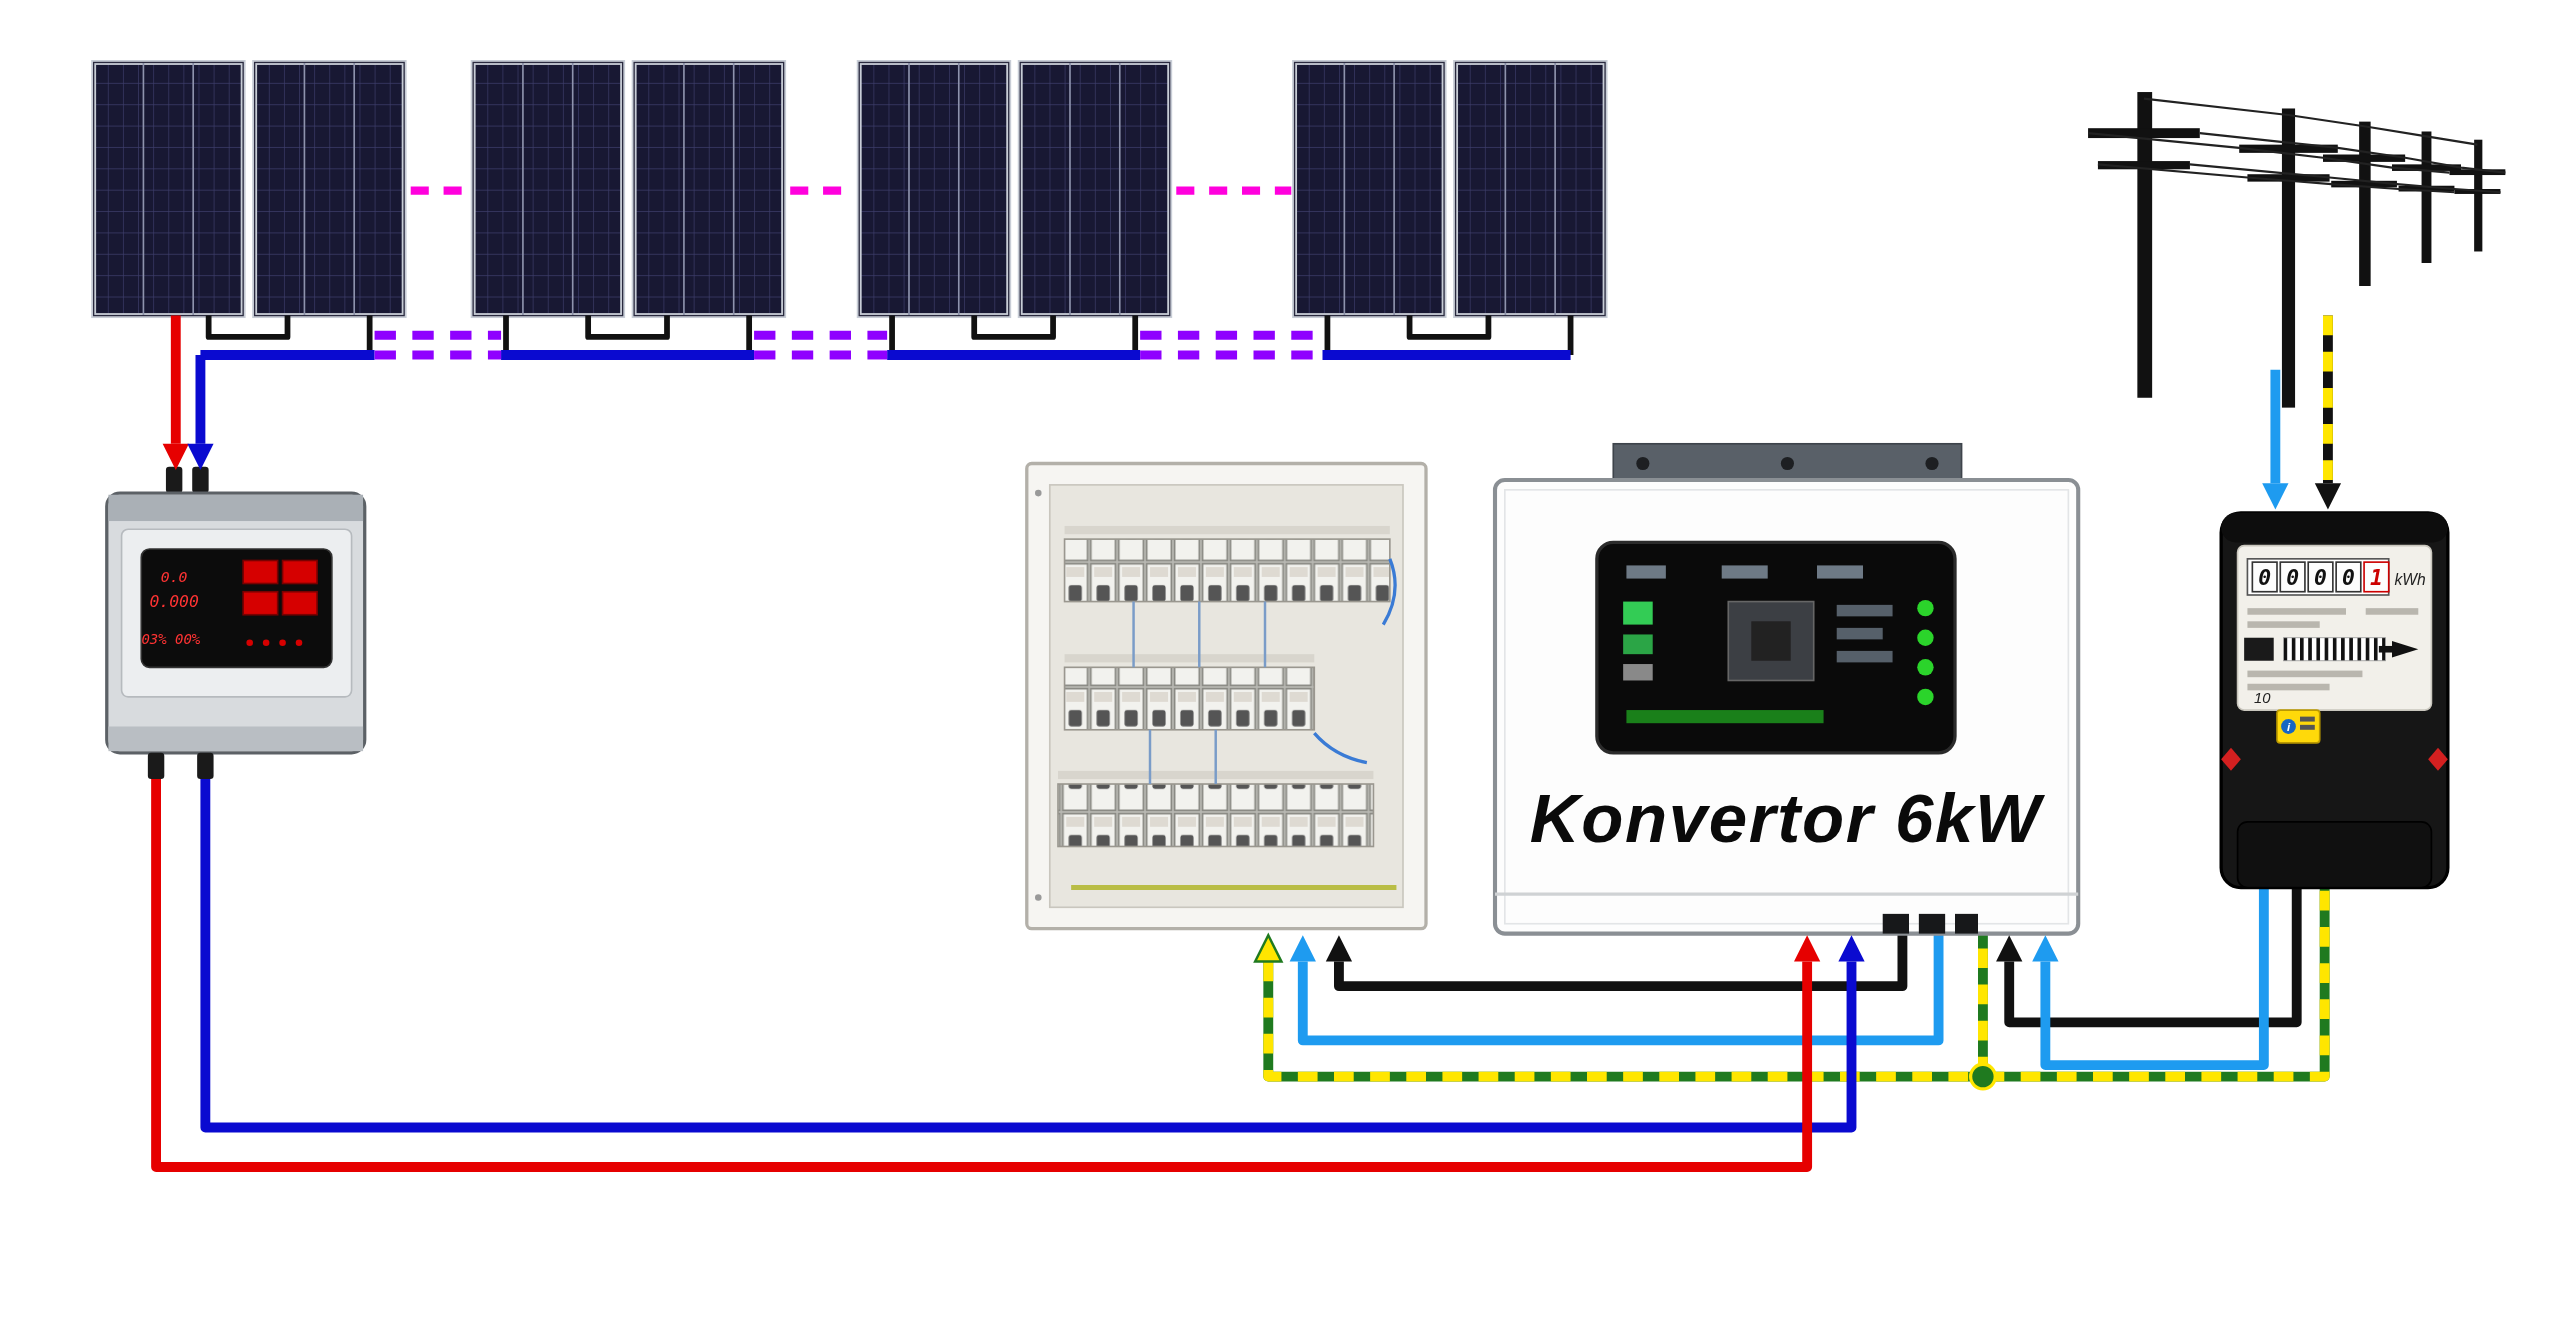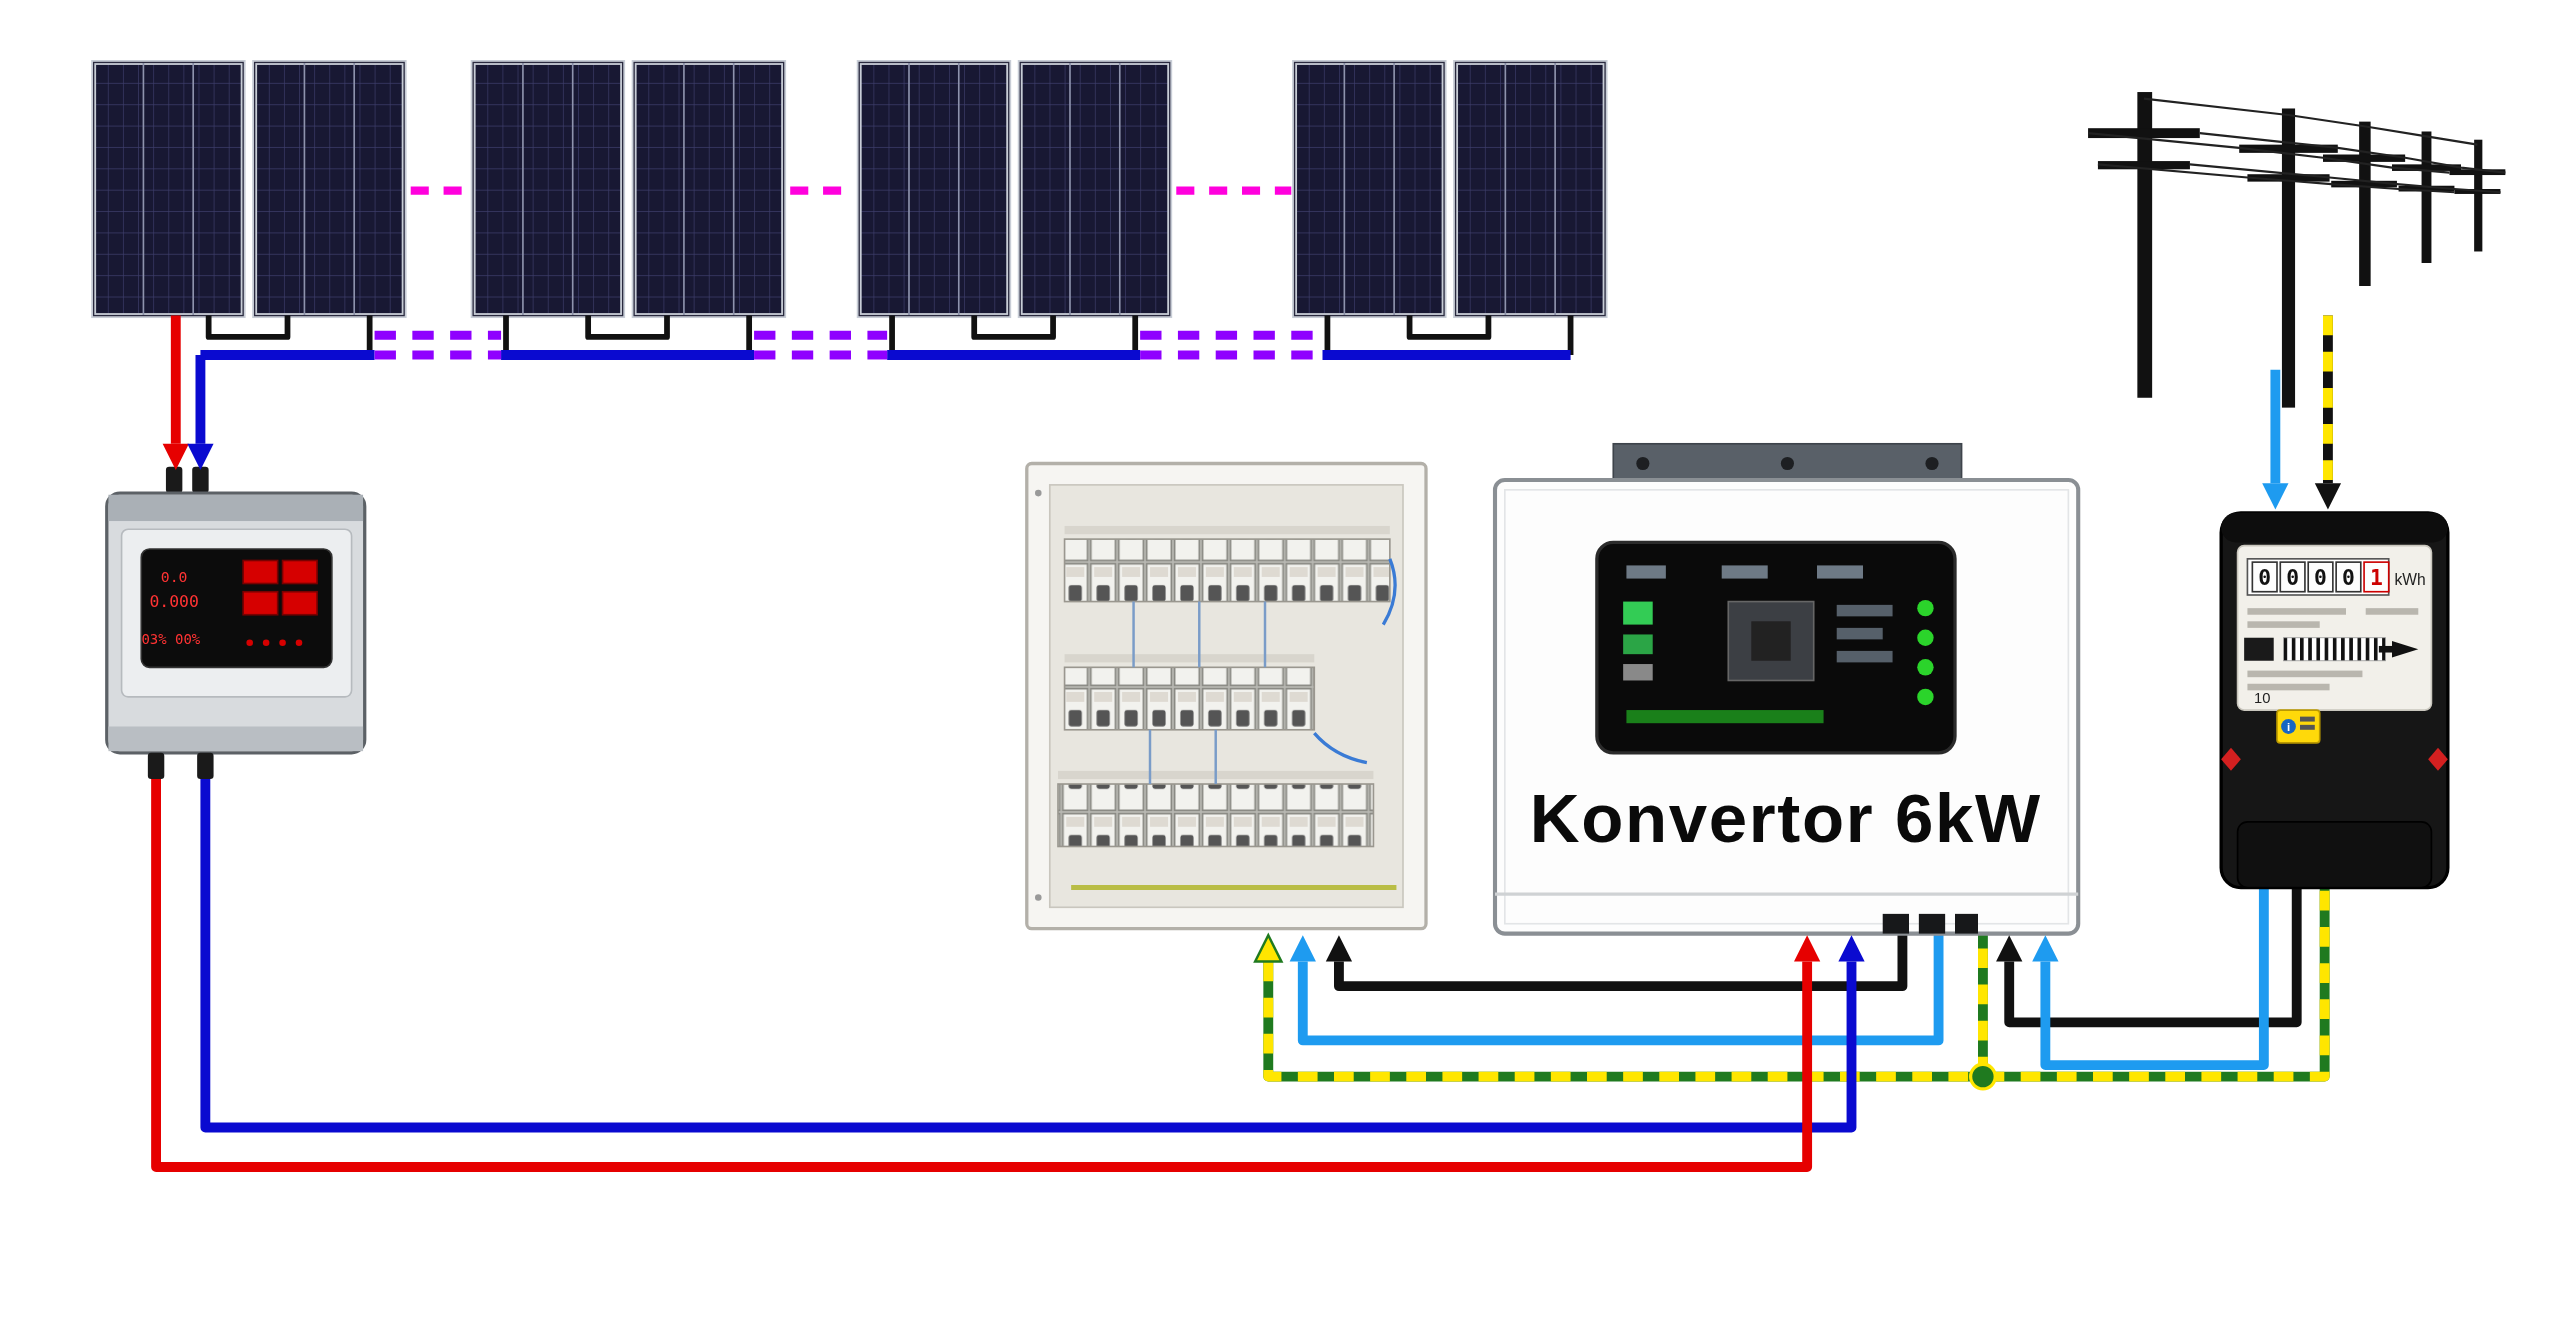--- a/index.html
+++ b/index.html
@@ -1,16 +1,16 @@
 <!DOCTYPE html>
 <html style="font-size:14px"><head>
 <meta charset="utf-8">
 <style>
   html,body{margin:0;padding:0;background:#ffffff;}
-  .canvas{width:2576px;height:1333px;background:#ffffff;overflow:hidden;}
+  .canvas{width:2576px;height:1333px;background:#ffffff;overflow:hidden;font-style:italic;}
   svg{display:block;}
   text{font-family:"Liberation Sans",sans-serif;}
   .mono{font-family:"DejaVu Sans Mono",monospace;}
   .wire{fill:none;stroke-linejoin:round;}
   .w-red{stroke:#e60000;stroke-width:6;}
   .w-blue{stroke:#0a0ad0;stroke-width:6;}
   .w-black{stroke:#111111;stroke-width:6;}
   .w-cyan{stroke:#1e9bf0;stroke-width:6;}
   .w-green{stroke:#1f7a1f;stroke-width:6;}
   .w-yellow{stroke:#ffe600;stroke-width:6;stroke-dasharray:12 10;}

